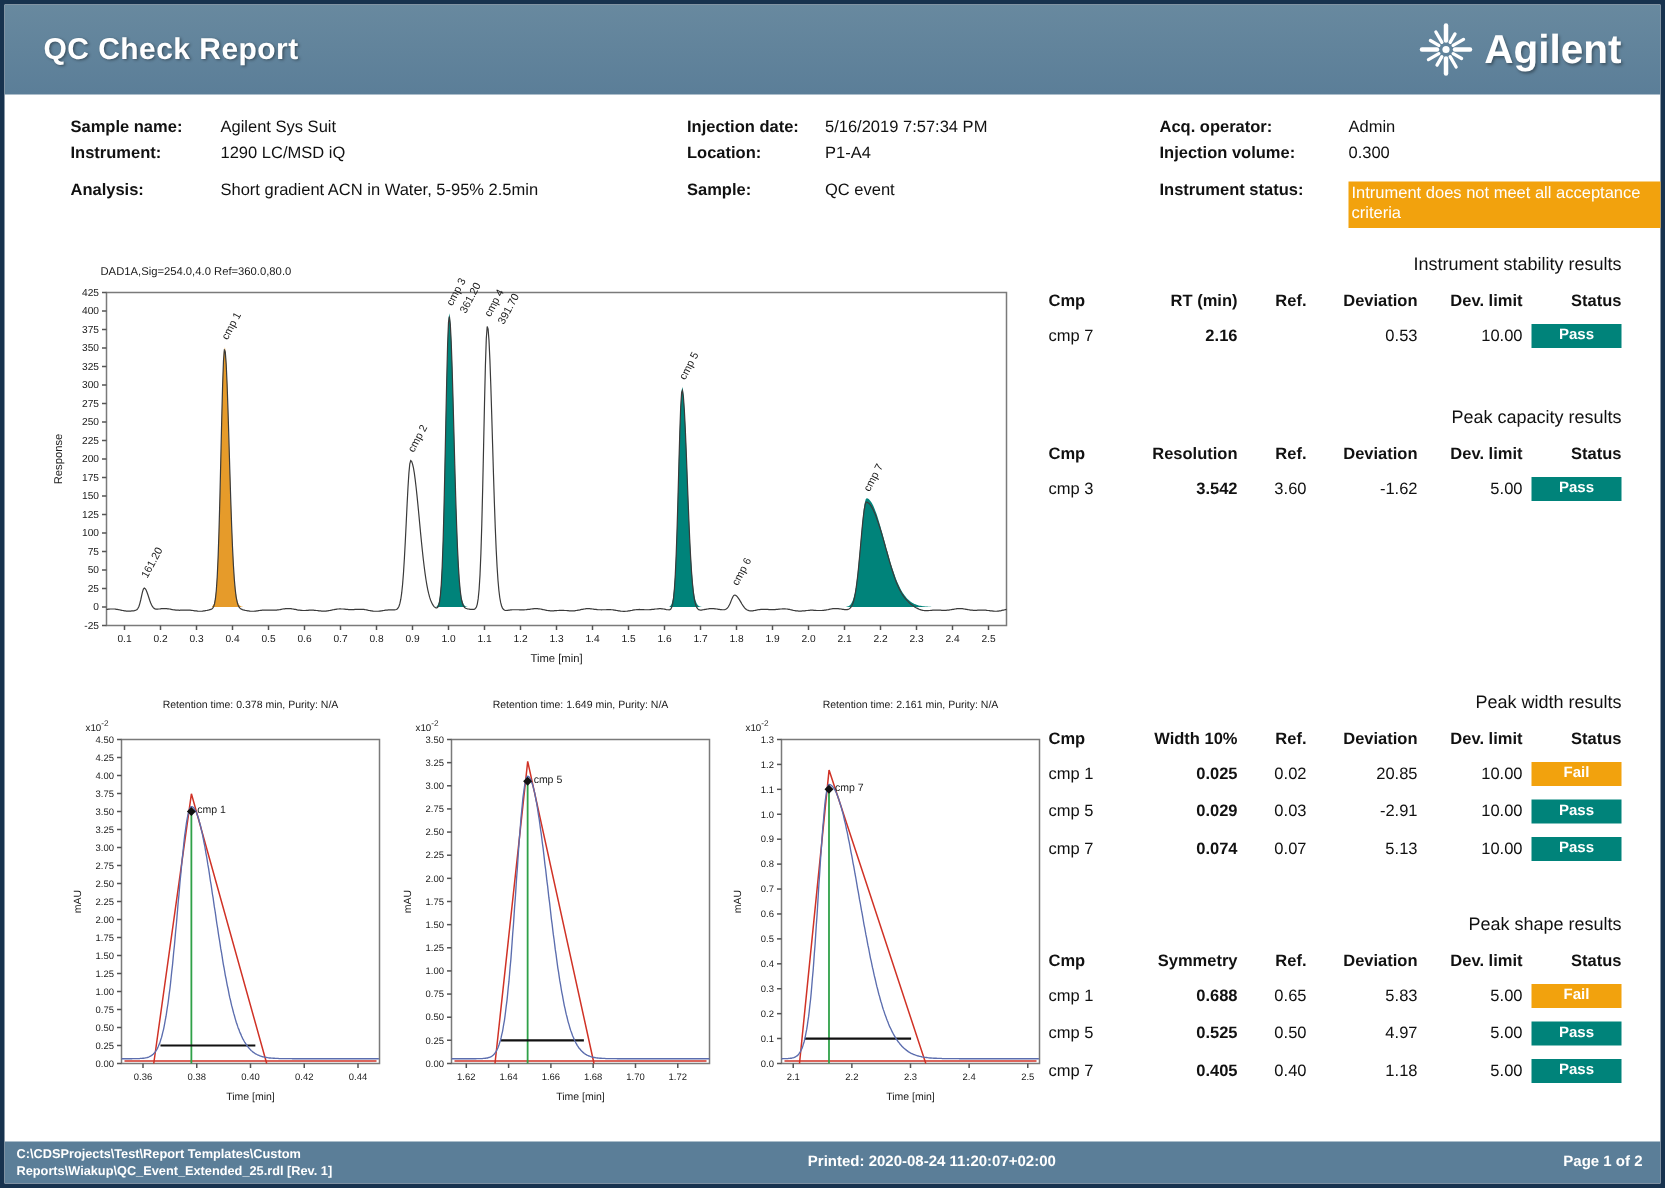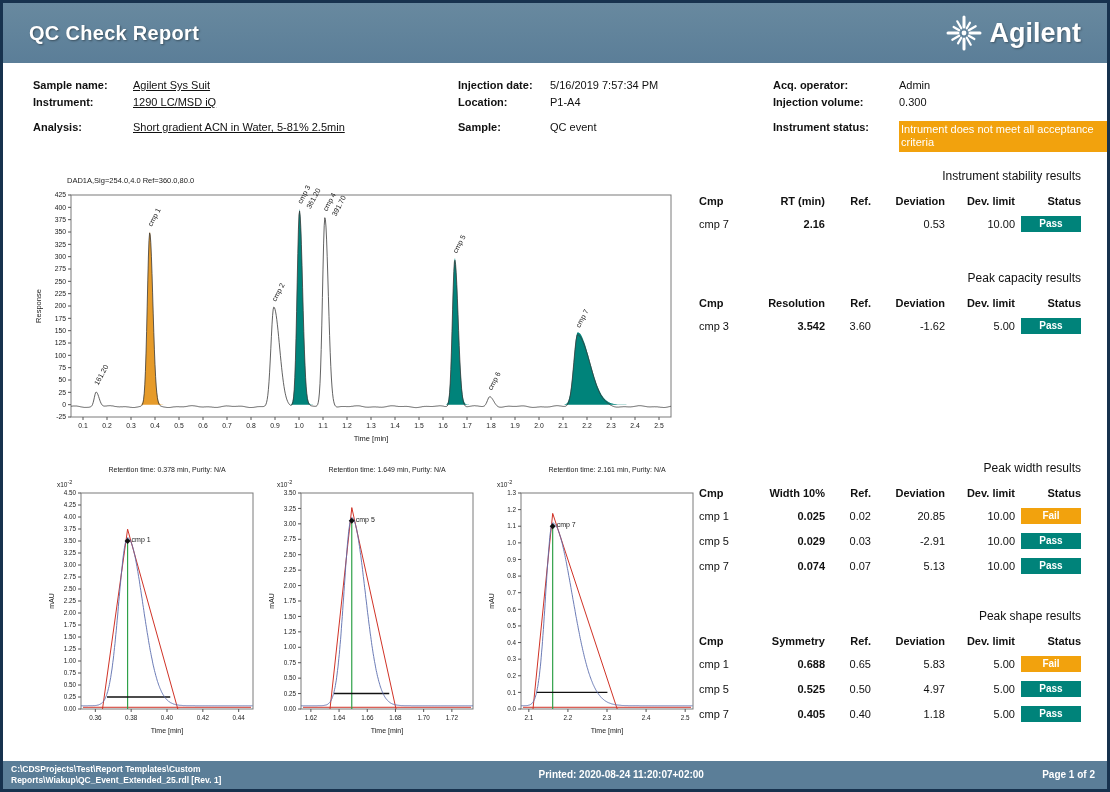--- a/index.html
+++ b/index.html
@@ -11,21 +11,21 @@
   .topbar .rtitle { color:#fff; font-size:20px; font-weight:bold; letter-spacing:.3px; text-shadow:1px 1px 2px rgba(0,0,0,.4); }
   .brand { display:flex; align-items:center; gap:7px; }
   .brandname { color:#fff; font-size:27px; font-weight:bold; text-shadow:1px 1px 2px rgba(0,0,0,.35); }
 
   
   .meta { position:absolute; top:76px; left:0; right:0; height:92px; font-size:11px; color:#111; }
   .mcol { position:absolute; top:0; }
   .mrow { height:17px; white-space:nowrap; }
   .mrow.gap { margin-top:8px; }
   .ml { display:inline-block; font-weight:bold; vertical-align:top; }
-  .mcol1 { left:30px;text-decoration:underline; }  .mcol1 .ml { width:100px; }
+  .mcol1 { left:44px; }  .mcol1 .ml { width:100px; }
   .mcol2 { left:455px; } .mcol2 .ml { width:92px; }
   .mcol3 { left:770px; } .mcol3 .ml { width:126px; }
   .status-badge { display:inline-block; width:218px; background:var(--orange); color:#fff; font-weight:normal; font-size:11px; line-height:13px; padding:2px 2px 3px; white-space:normal; vertical-align:top; }
 
   
   .chart-main { position:absolute; left:26px; top:170px; width:656px; height:288px; }
   .zoombox { position:absolute; top:460px; width:218px; height:292px; }
   #zoom-1 { left:42px; } #zoom-2 { left:262px; } #zoom-3 { left:482px; }
   svg { overflow:visible; display:block; }
   svg text { font-family:"Liberation Sans",sans-serif; fill:#1a1a1a; }
@@ -73,21 +73,21 @@
         <circle r="2.4" fill="#fff"></circle>
       </svg>
       <span class="brandname">Agilent</span>
     </div>
   </header>
 
   <section class="meta">
     <div class="mcol mcol1">
       <div class="mrow"><span class="ml">Sample name:</span><span class="mv">Agilent Sys Suit</span></div>
       <div class="mrow"><span class="ml">Instrument:</span><span class="mv">1290 LC/MSD iQ</span></div>
-      <div class="mrow gap"><span class="ml">Analysis:</span><span class="mv">Short gradient ACN in Water, 5-81% 2.5min</span></div>
+      <div class="mrow gap"><span class="ml">Analysis:</span><span class="mv">Short gradient ACN in Water, 5-95% 2.5min</span></div>
     </div>
     <div class="mcol mcol2">
       <div class="mrow"><span class="ml">Injection date:</span><span class="mv">5/16/2019 7:57:34 PM</span></div>
       <div class="mrow"><span class="ml">Location:</span><span class="mv">P1-A4</span></div>
       <div class="mrow gap"><span class="ml">Sample:</span><span class="mv">QC event</span></div>
     </div>
     <div class="mcol mcol3">
       <div class="mrow"><span class="ml">Acq. operator:</span><span class="mv">Admin</span></div>
       <div class="mrow"><span class="ml">Injection volume:</span><span class="mv">0.300</span></div>
       <div class="mrow gap"><span class="ml">Instrument status:</span><span class="status-badge">Intrument does not meet all acceptance criteria</span></div>

